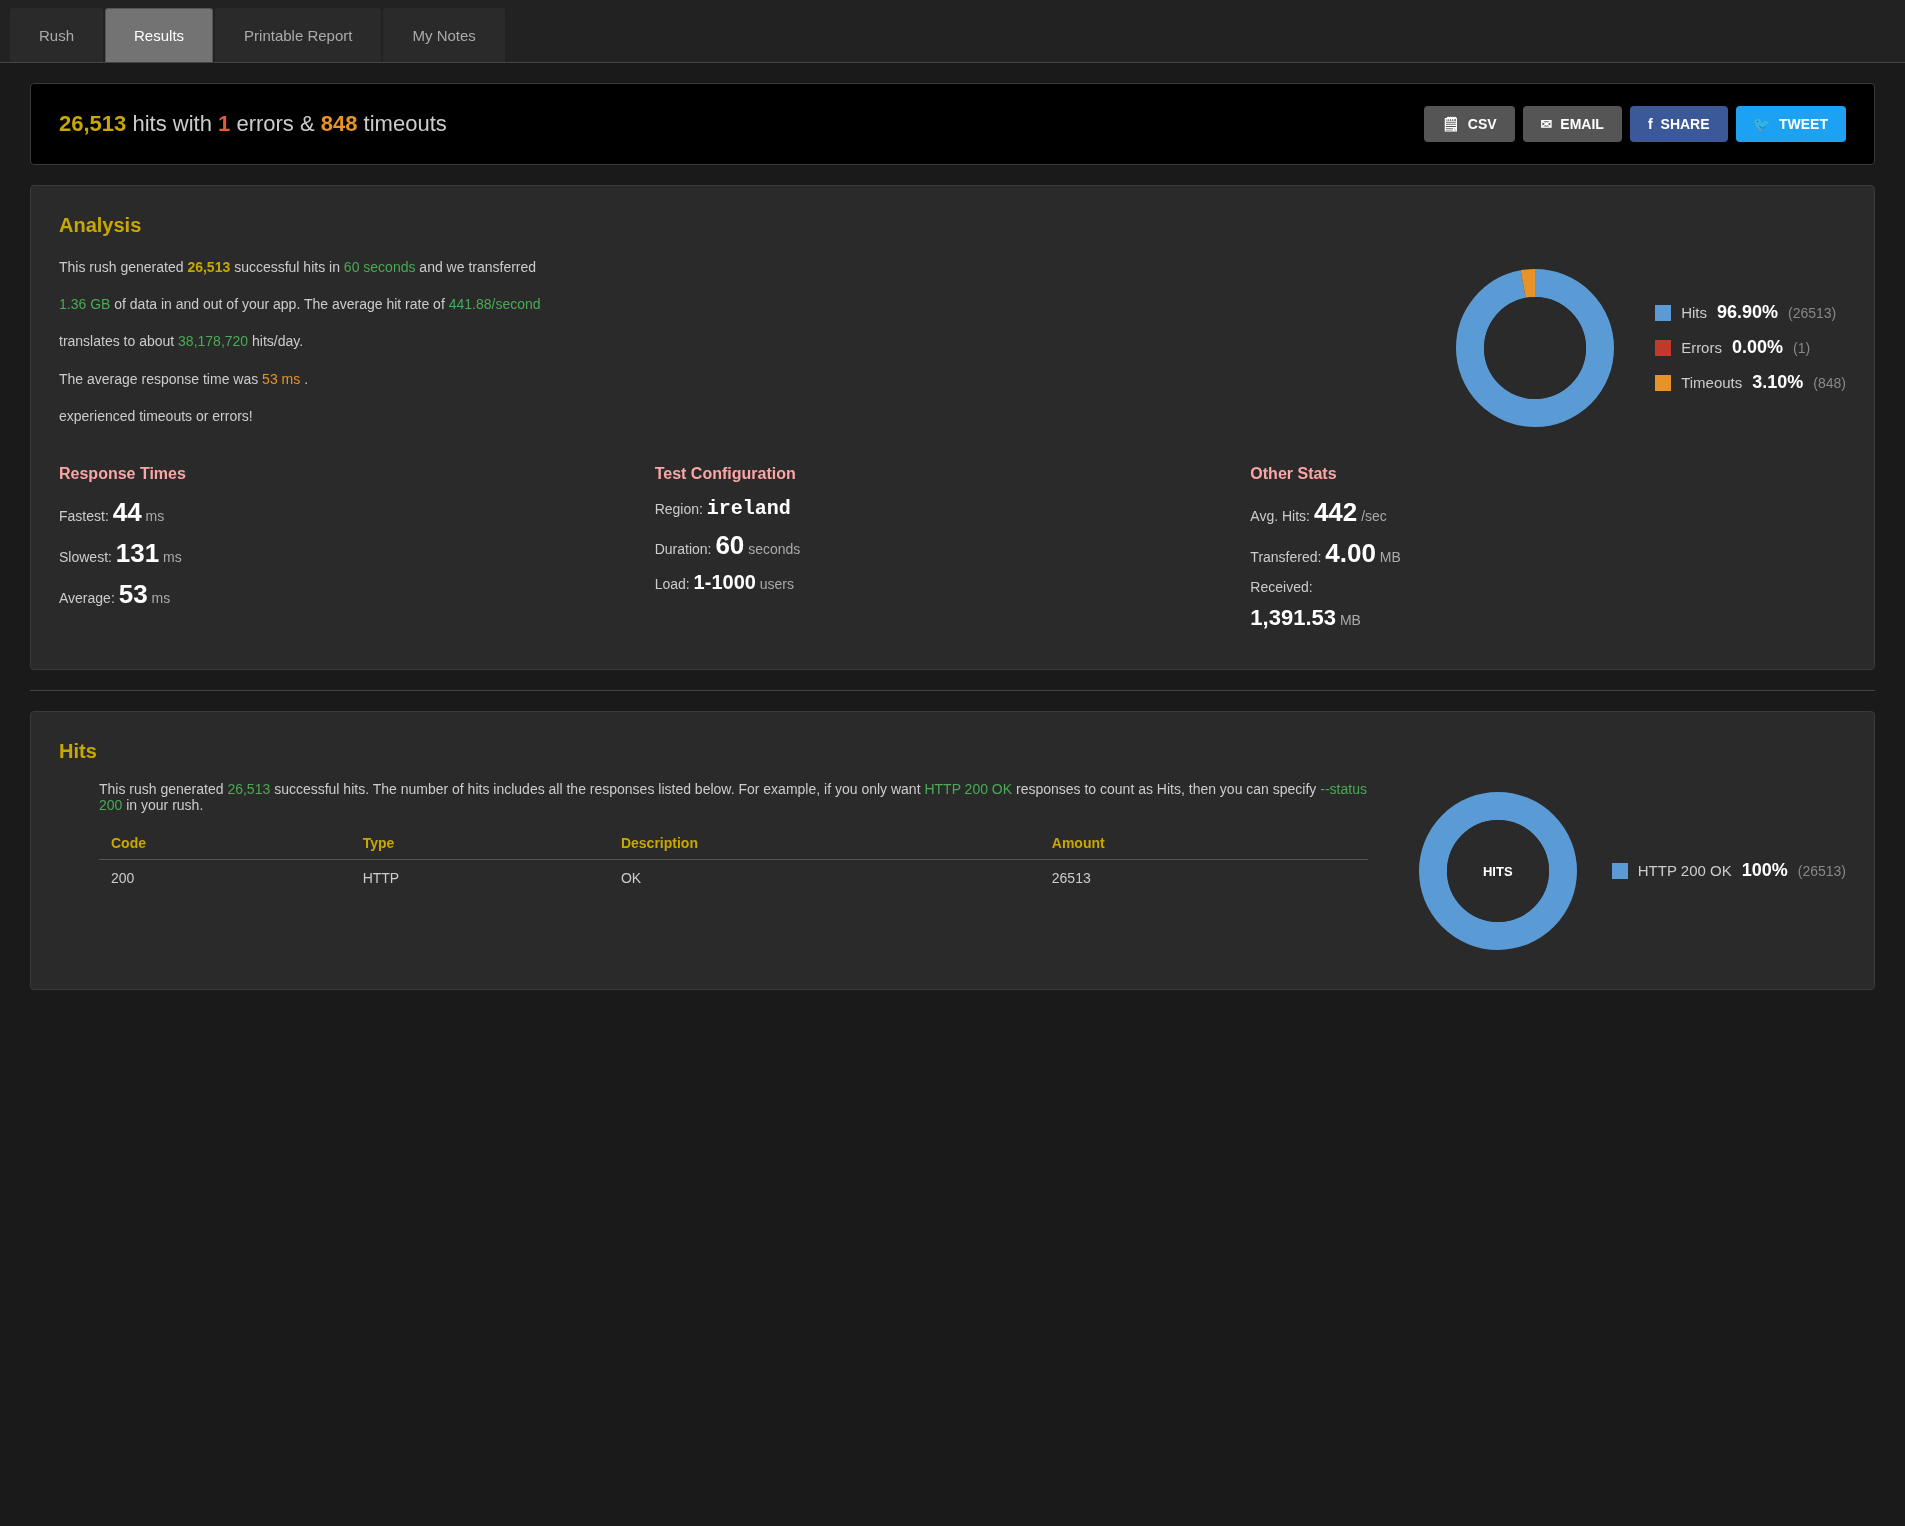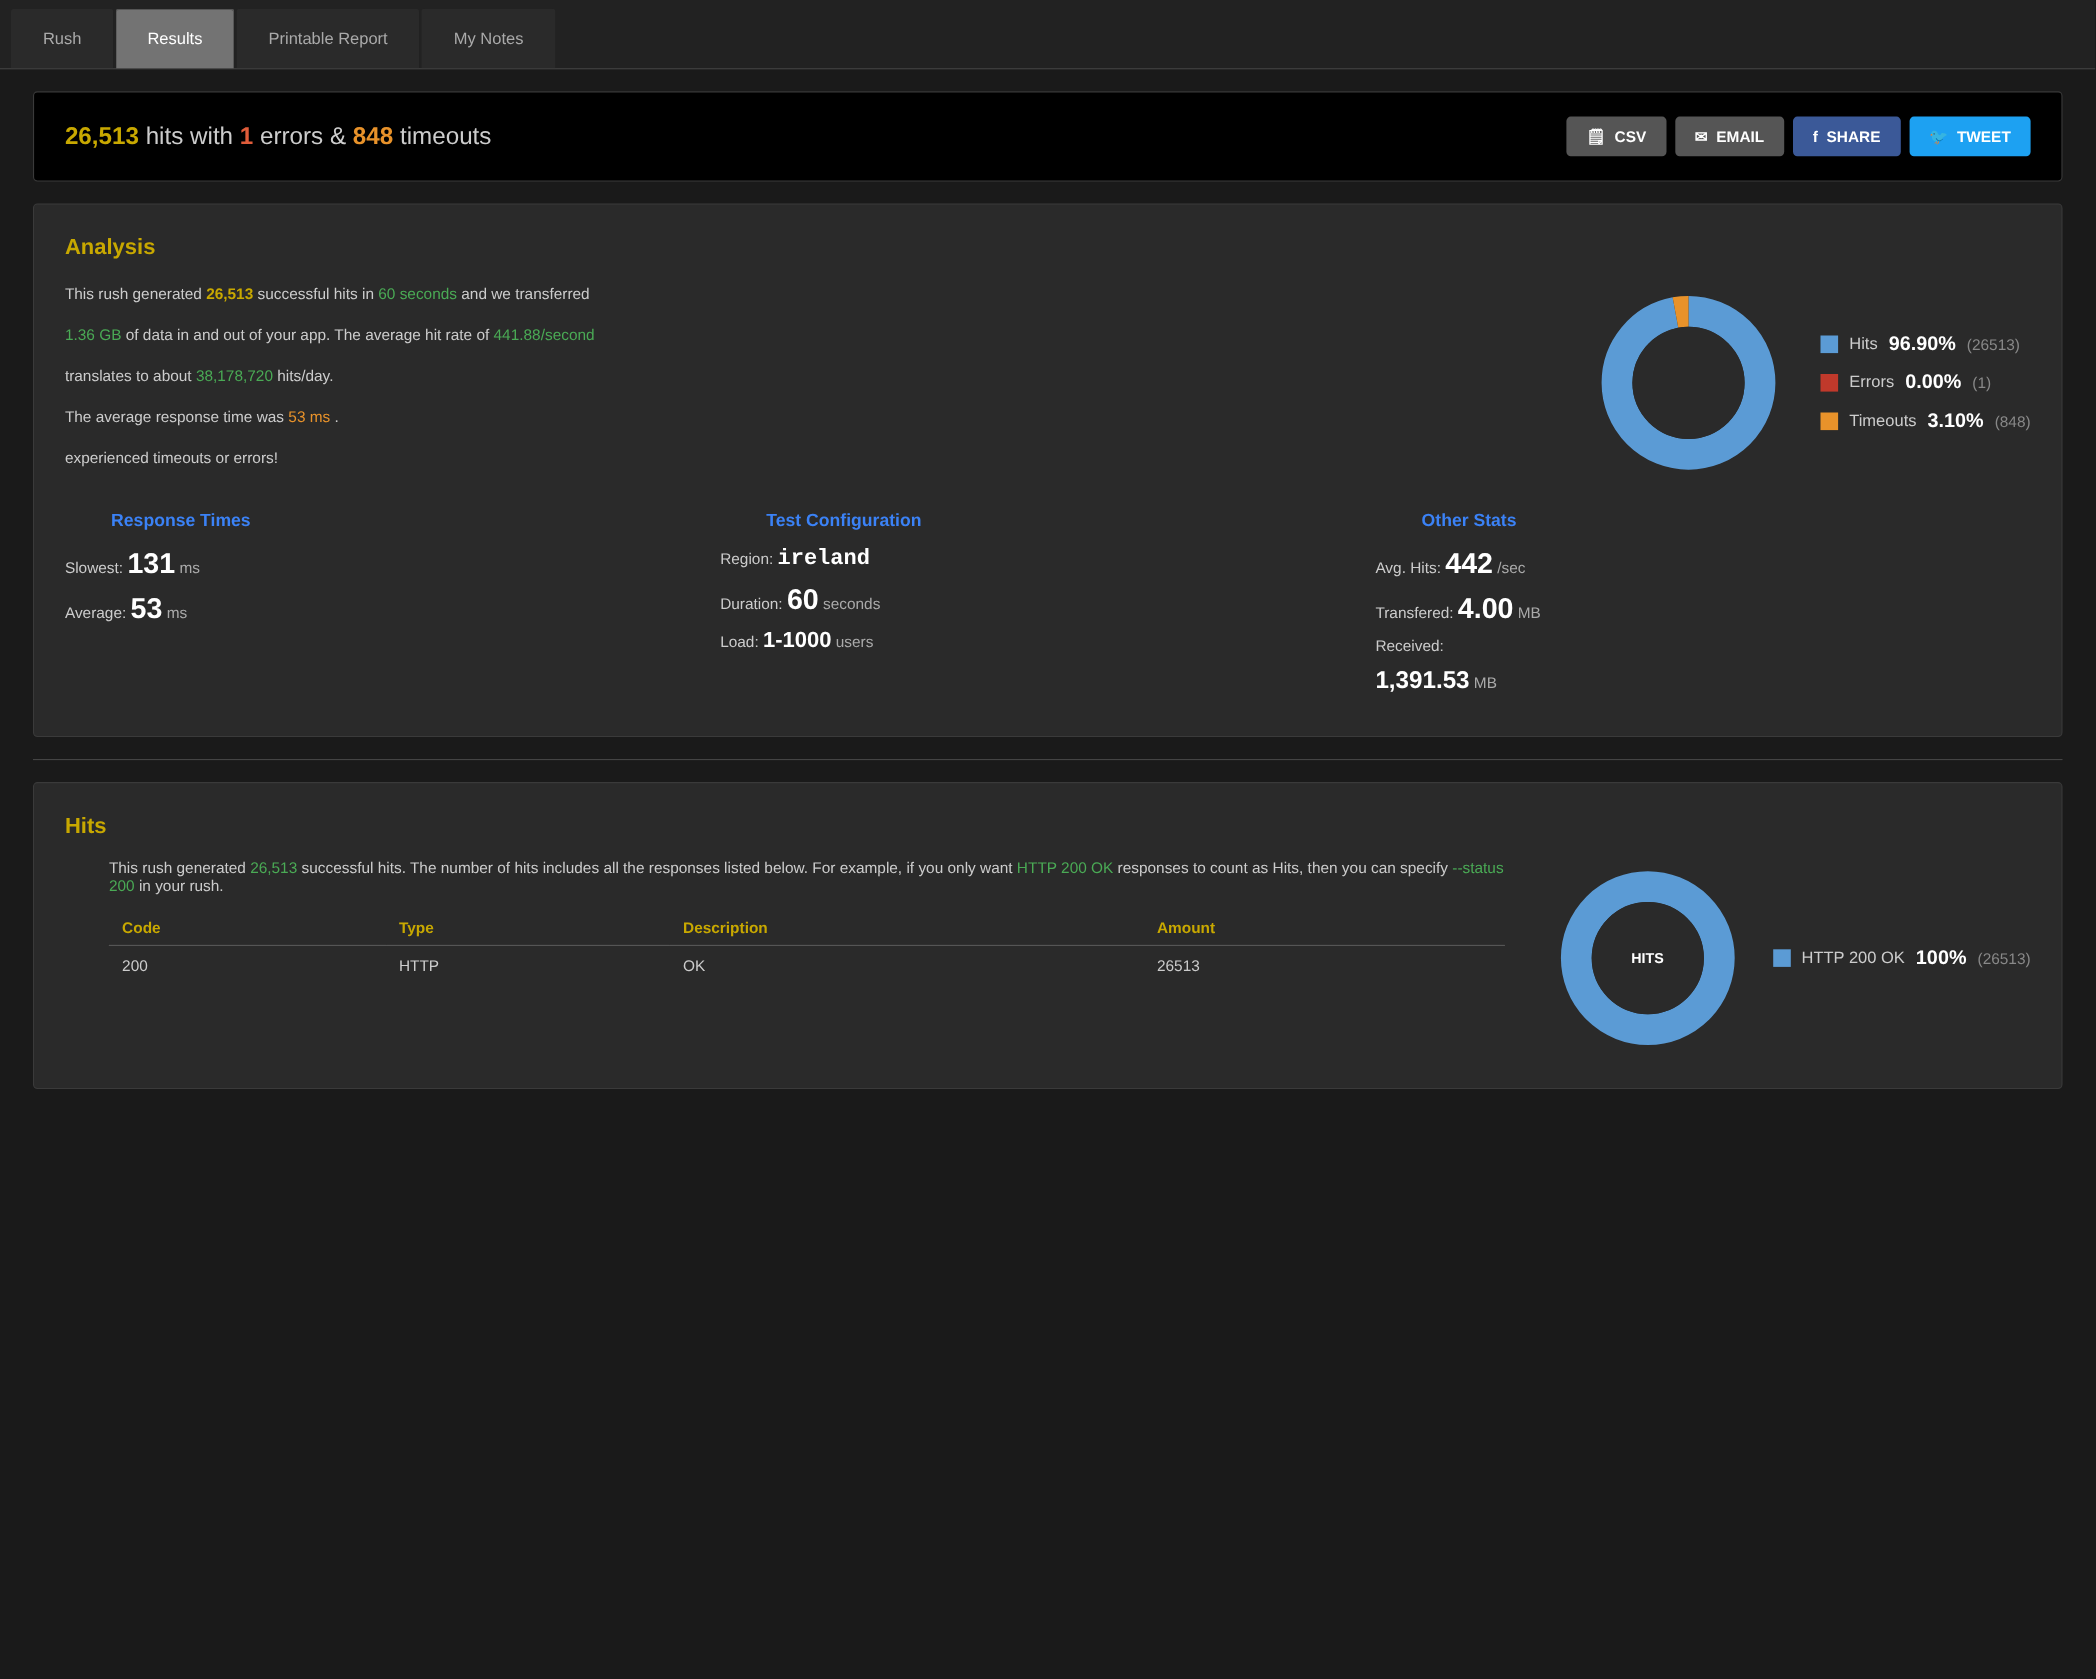--- a/index.html
+++ b/index.html
@@ -172,25 +172,24 @@
     
     .stats-columns {
       display: flex;
       gap: 0;
       margin-top: 24px;
     }
     .stats-col {
       flex: 1;
     }
     .stats-col-title {
-      color: #3b82f6;
+      color: #fca5a5;
       font-size: 16px;
       font-weight: bold;
       margin-bottom: 14px;
-      margin-left: 42px;
     }
     .stats-row {
       margin-bottom: 10px;
       font-size: 14px;
       color: #ccc;
     }
     .stats-big {
       font-size: 26px;
       font-weight: bold;
       color: #fff;
@@ -351,20 +350,25 @@
           </div>
         </div>
       </div>
     </div>
 
     <div class="stats-columns">
 
       <div class="stats-col">
         <div class="stats-col-title">Response Times</div>
         <div class="stats-row">
+          <span>Fastest:</span>
+          <span class="stats-big">44</span>
+          <span class="stats-unit">ms</span>
+        </div>
+        <div class="stats-row">
           <span>Slowest:</span>
           <span class="stats-big">131</span>
           <span class="stats-unit">ms</span>
         </div>
         <div class="stats-row">
           <span>Average:</span>
           <span class="stats-big">53</span>
           <span class="stats-unit">ms</span>
         </div>
       </div>

